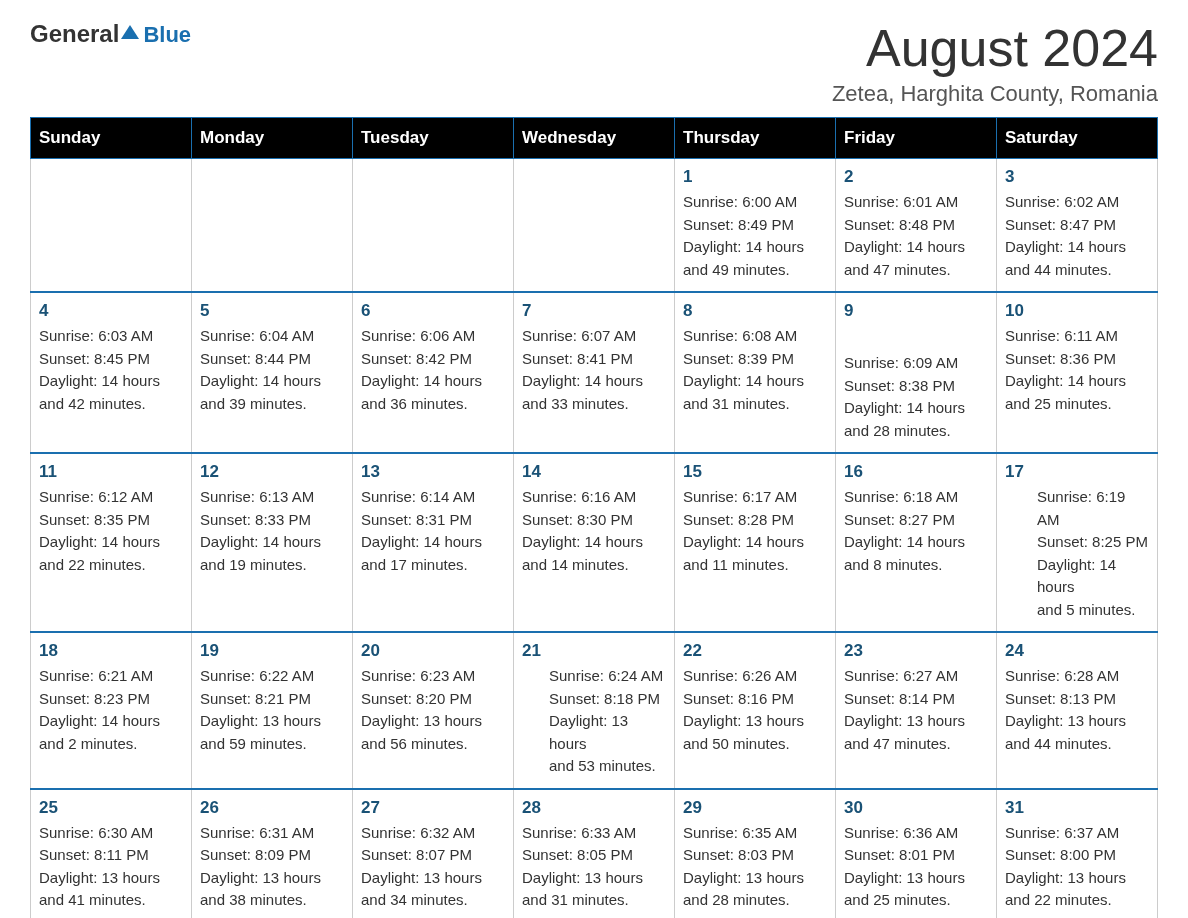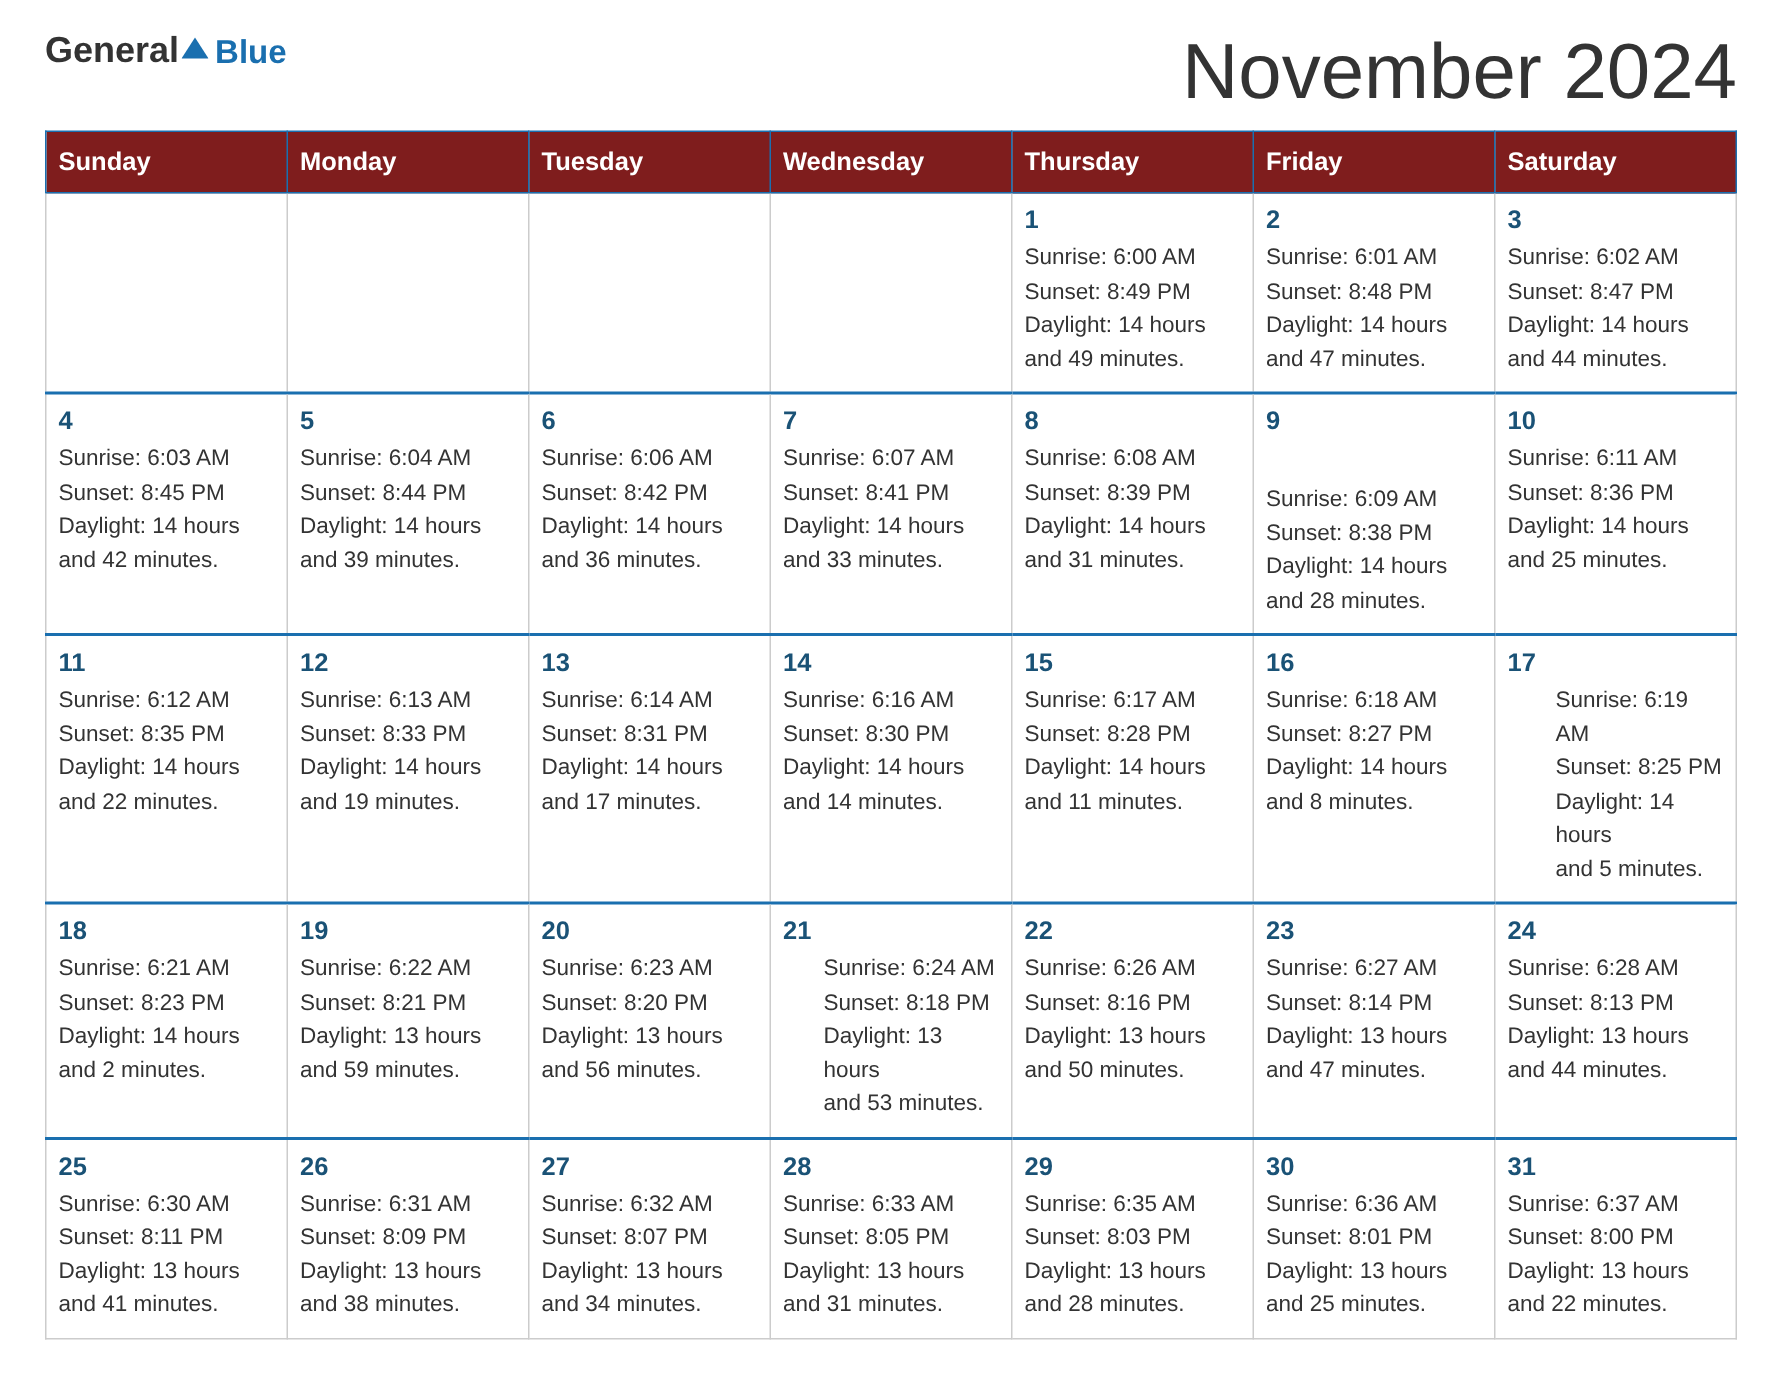--- a/index.html
+++ b/index.html
@@ -44,21 +44,21 @@
       font-size: 22px;
       color: #555;
       margin-top: 4px;
     }
     .calendar-table {
       width: 100%;
       border-collapse: collapse;
       margin-top: 10px;
     }
     .calendar-table th {
-      background-color: #7f1d1d;
+      background-color: #000000;
       color: #fff;
       font-size: 17px;
       font-weight: bold;
       padding: 10px 8px;
       text-align: left;
       border: 1px solid #1a6faf;
     }
     .calendar-table td {
       border: 1px solid #ccc;
       vertical-align: top;
@@ -96,21 +96,22 @@
         <svg width="18" height="18" viewBox="0 0 18 18">
             <polygon points="9,2 18,16 0,16" fill="#1a6faf"></polygon>
           </svg>
       </span>
     </div>
     <div style="margin-top:2px;">
       <span class="logo-text-blue">Blue</span>
     </div>
   </div>
   <div class="title-area">
-    <div class="month-title">November 2024</div>
+    <div class="month-title">August 2024</div>
+    <div class="location-title">Zetea, Harghita County, Romania</div>
   </div>
 </div>
 
 <table class="calendar-table">
   <thead>
     <tr>
     <th>Sunday</th>
         <th>Monday</th>
         <th>Tuesday</th>
         <th>Wednesday</th>

